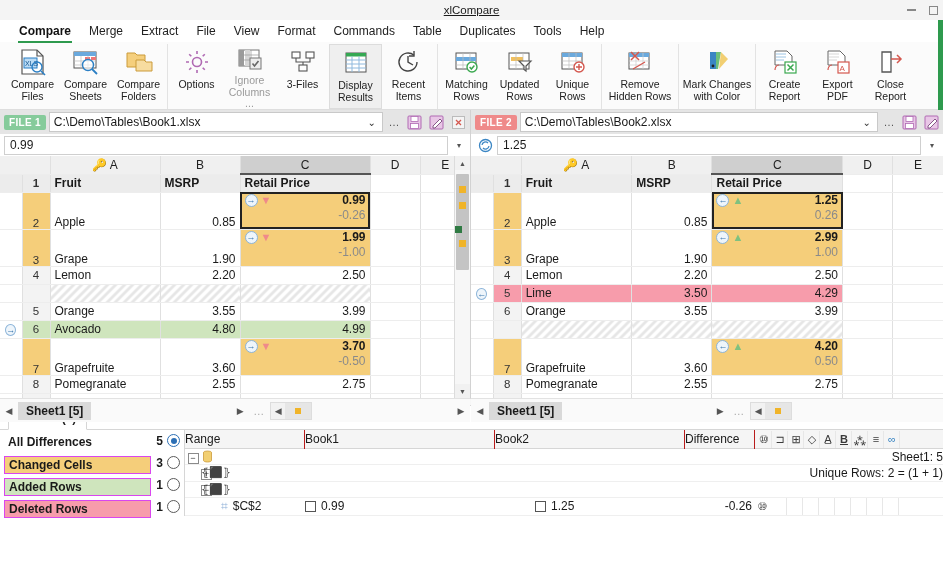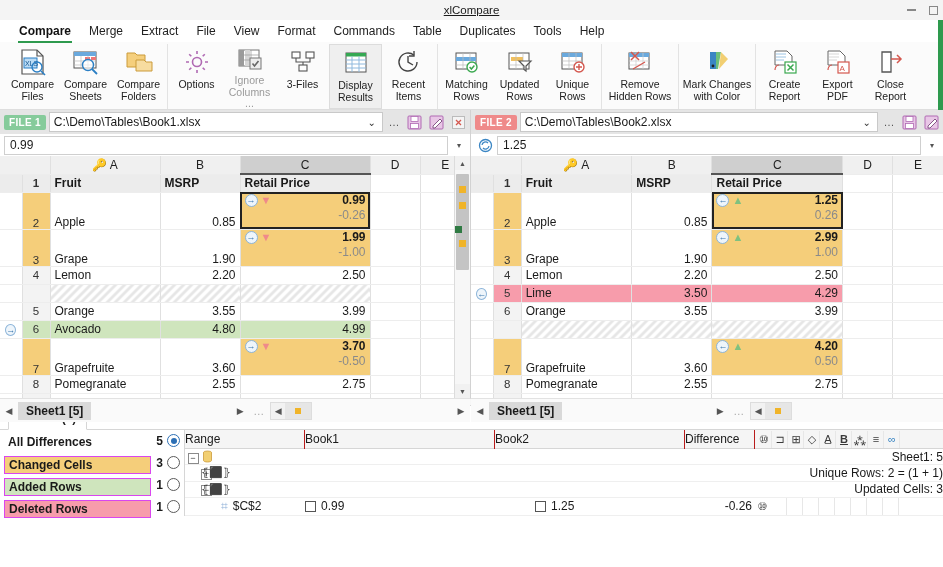--- a/index.html
+++ b/index.html
@@ -877,21 +877,20 @@
 
     <div class="trow">
       <span class="texp" style="padding-left:16px"><span class="texpbox">+</span></span>
       <span class="tico">⦃⬛⦄</span>
       <span class="tlabel">Unique Rows: 2 = (1 + 1)</span>
     </div>
 
     <div class="trow">
       <span class="texp" style="padding-left:16px"><span class="texpbox">−</span></span>
       <span class="tico">⦃⬛⦄</span>
-      <span class="tlabel">Updated Cells: 3</span>
     </div>
 
     <div class="trow">
       <span class="c-range">
         <span style="color:#8fb0d8">⌗</span>
         <span>$C$2</span>
       </span>
       <span class="c-b1">
         <span class="cellchk"></span>
         <span>0.99</span>

